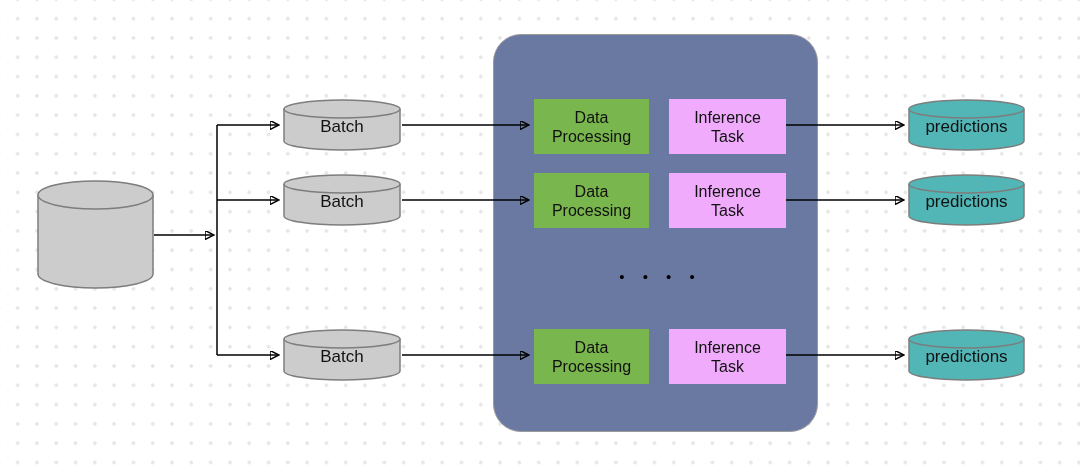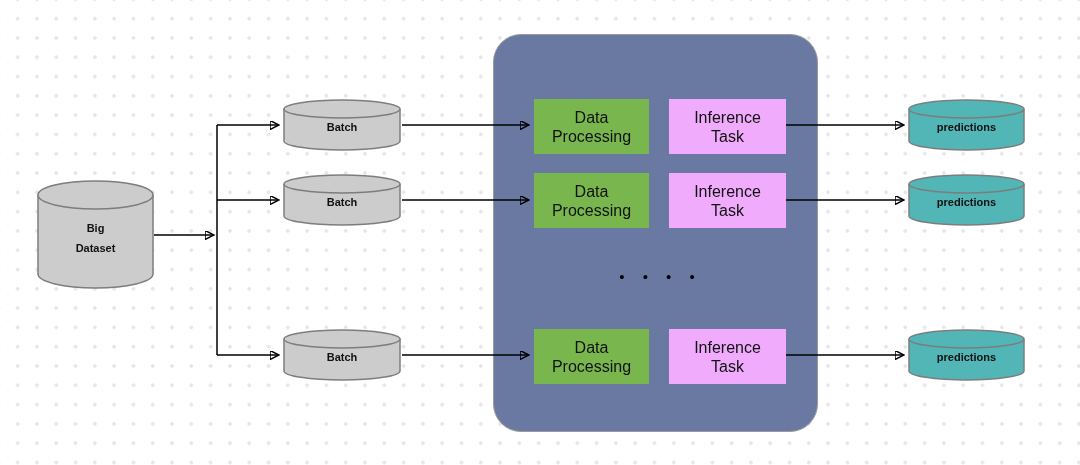--- a/index.html
+++ b/index.html
@@ -20,22 +20,22 @@
     position:absolute;left:0;top:0;z-index:2;
   }
   .connectors line, .connectors path{
     stroke:#000;stroke-width:1.5;fill:none;
   }
   .cyl{position:absolute;z-index:3;}
   .cyl path,.cyl ellipse{stroke:#7d7d7d;stroke-width:1.5;}
   .cyl-label{
     position:absolute;z-index:4;
     display:flex;align-items:center;justify-content:center;
-    text-align:center;color:#111;
-    font-size:11px;line-height:20px;white-space:pre-line;font-weight:bold;
+    text-align:right;color:#111;
+    font-size:17px;line-height:20px;white-space:pre-line;
   }
   .container-box{
     position:absolute;left:493px;top:34px;width:325px;height:398px;
     background:#6a79a2;border:1px solid #9b9b9b;border-radius:28px;
     z-index:1;box-sizing:border-box;
   }
   .proc-box,.inf-box{
     position:absolute;width:115px;height:55px;
     display:flex;align-items:center;justify-content:center;
     text-align:center;color:#111;
@@ -73,22 +73,20 @@
     <line x1="786" y1="200" x2="903" y2="200" marker-end="url(#ah)"></line>
     <line x1="786" y1="355" x2="903" y2="355" marker-end="url(#ah)"></line>
   </svg>
 
   <svg class="cyl" style="left:37px;top:180px" width="117" height="109">
     <g style="fill: rgb(204, 204, 204);">
       <path d="M1,15 L1,94 A57.5,14 0 0 0 116,94 L116,15"></path>
       <ellipse cx="58.5" cy="15" rx="57.5" ry="14"></ellipse>
     </g>
   </svg>
-  <div class="cyl-label" style="left:37px;top:186px;width:117px;height:103px">Big
-Dataset</div>
 
   <svg class="cyl" style="left:283px;top:99px" width="118" height="52">
     <g style="fill: rgb(204, 204, 204);">
       <path d="M1,10 L1,42 A58,9 0 0 0 117,42 L117,10"></path>
       <ellipse cx="59" cy="10" rx="58" ry="9"></ellipse>
     </g>
   </svg>
   <div class="cyl-label" style="left:283px;top:103px;width:118px;height:48px">Batch</div>
 
   <svg class="cyl" style="left:283px;top:174px" width="118" height="52">

